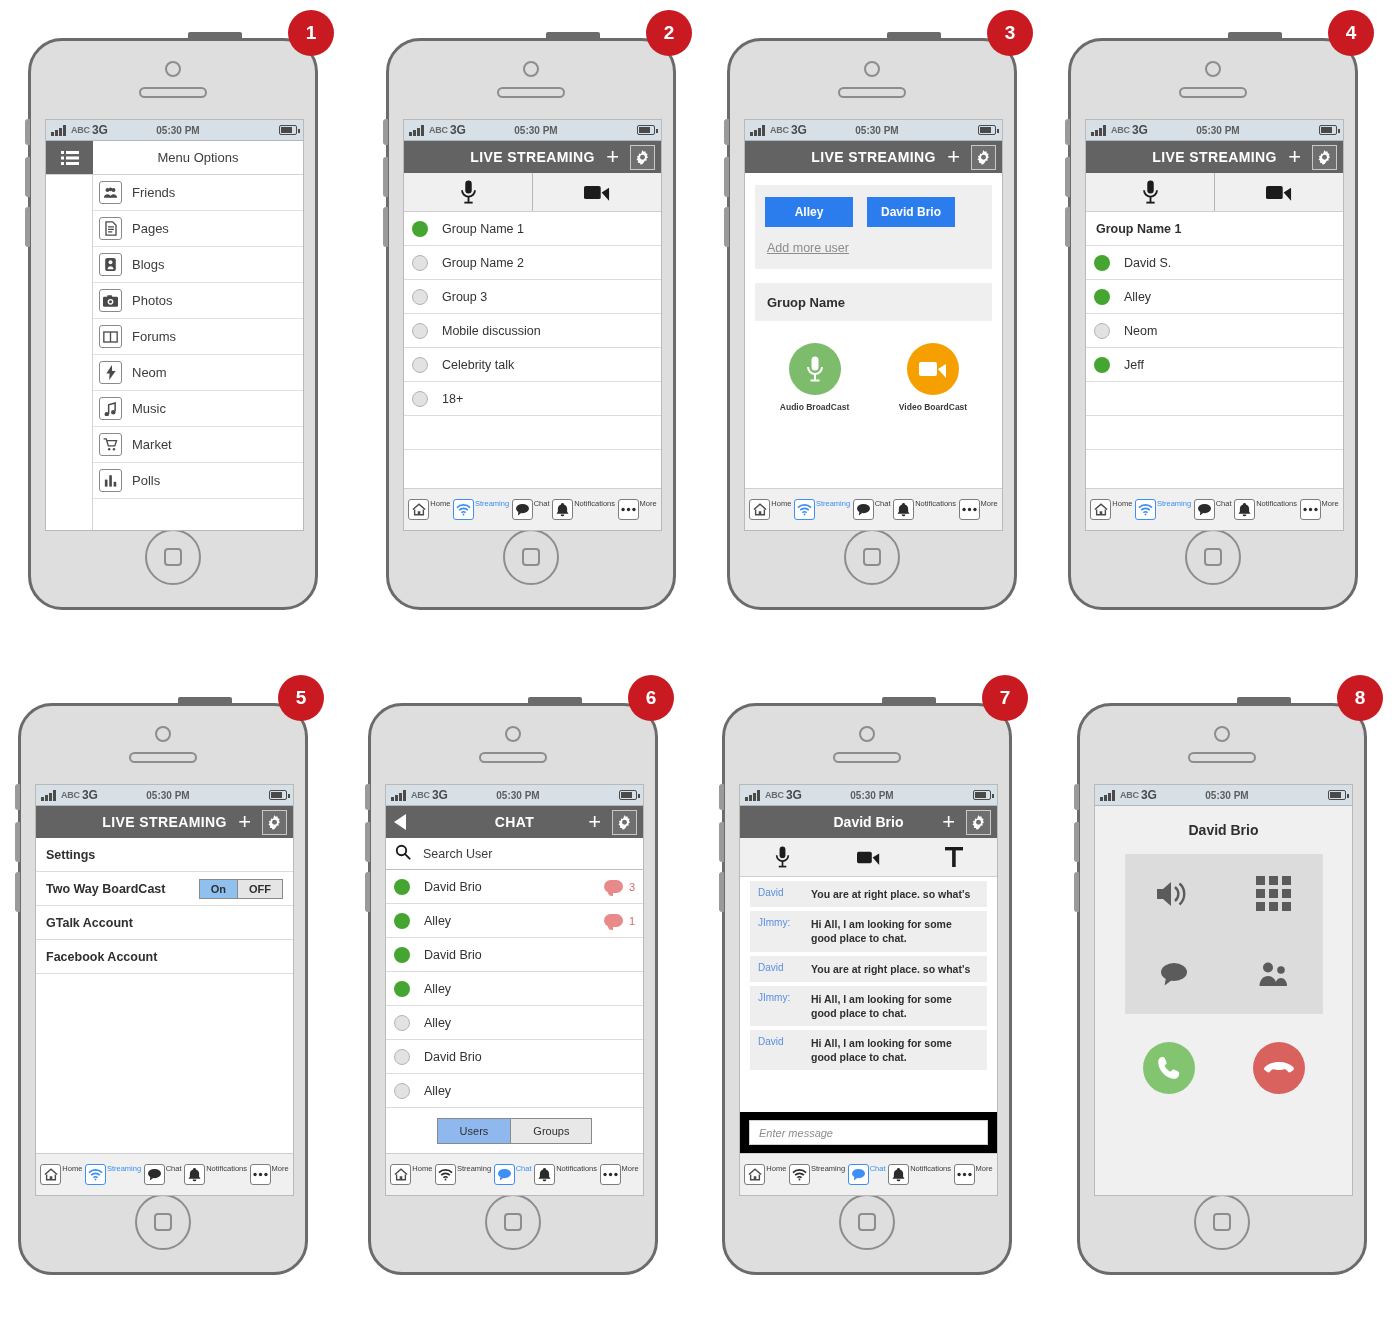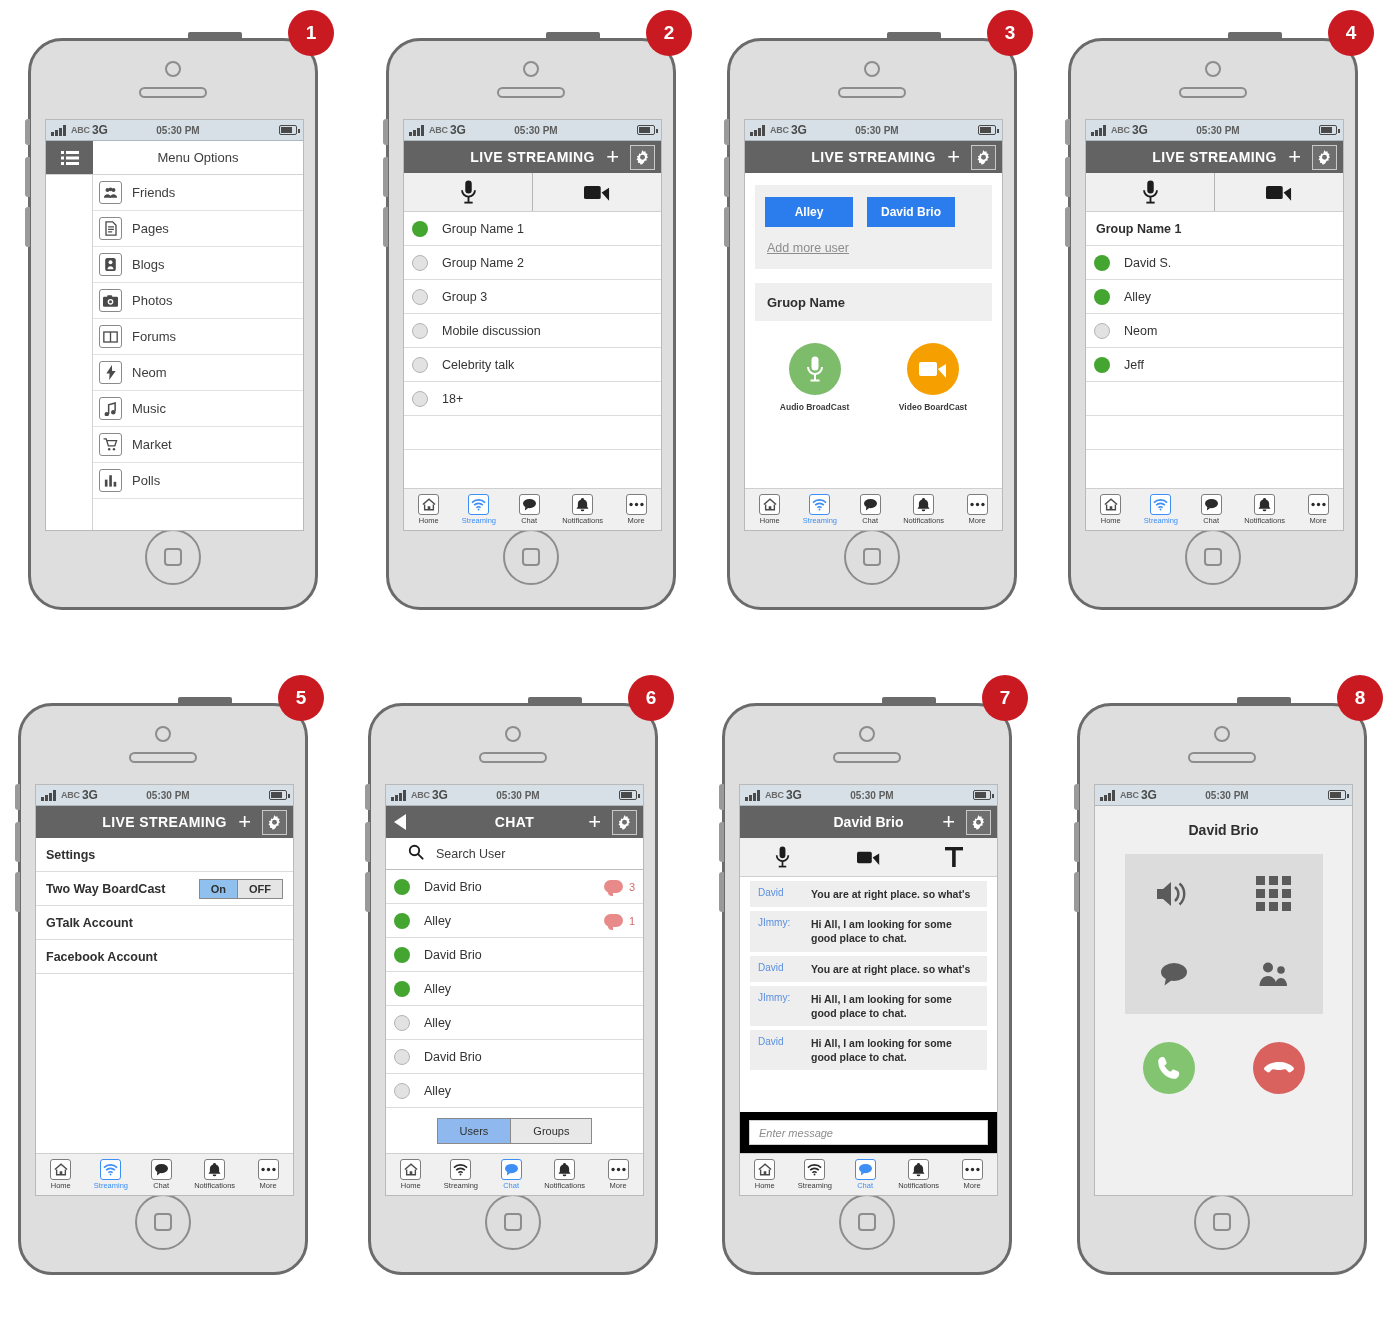--- a/index.html
+++ b/index.html
@@ -162,21 +162,21 @@
   .bubble-ct { width: 19px; height: 13px; background: #e98a8a; border-radius: 7px; position: relative; }
   .bubble-ct::after{content:"";position:absolute;left:4px;bottom:-3px;width:5px;height:5px;background:#e98a8a;border-radius:0 0 0 4px;}
   .ct-num { font-size: 11px; color: #d46a6a; }
 
   
   .botnav {
     height: 42px; flex: 0 0 42px; background: #f0f0f0;
     border-top: 1px solid #cfcfcf; display: flex;
     align-items: center; justify-content: space-around; padding: 0 3px;
   }
-  .navitem { display: flex; flex-direction: column; align-items: center; gap: 1px; }
+  .navitem { display: flex; flex-direction: row; gap: 1px; }
   .nav-ic {
     width: 21px; height: 21px; border: 1.5px solid #7d7d7d; border-radius: 3px;
     display:flex;align-items:center;justify-content:center; background:#fff;
   }
   .nav-ic.active { border-color: #3d8ef5; }
   .nav-lb { font-size: 7.5px; color: #3c3c3c; }
   .nav-lb.active { color: #3d8ef5; }
 
   
   .p3wrap { flex:1; background:#fff; padding: 12px 10px; }
@@ -207,21 +207,21 @@
     font-size: 12.5px; color: #2f2f2f; font-weight: bold;
   }
   .toggle { margin-left: auto; display: flex; border: 1px solid #8a8a8a; }
   .tg { font-size: 11px; padding: 3px 11px; color: #2f2f2f; }
   .tg.on  { background: #8fc0ee; }
   .tg.off { background: #e5e5e5; border-left: 1px solid #8a8a8a; }
 
   
   .searchrow {
     height: 32px; display: flex; align-items: center; gap: 12px;
-    padding: 0 22px; border-bottom: 1px solid #bdbdbd;
+    padding: 0 9px; border-bottom: 1px solid #bdbdbd;
   }
   .search-ph { font-size: 12.5px; color: #3c3c3c; }
   .seg-wrap { display: flex; justify-content: center; padding: 7px 0 9px; background:#fff;}
   .seg { display: flex; border: 1px solid #8a8a8a; }
   .seg div { font-size: 11px; padding: 6px 22px; color: #2f2f2f; }
   .seg .sel { background: #8fb9ee; }
   .seg .unsel { background: #e8e8e8; border-left: 1px solid #8a8a8a; }
 
   
   .msgs { flex: 1; overflow: hidden; padding: 4px 0 16px; background:#fff; }

